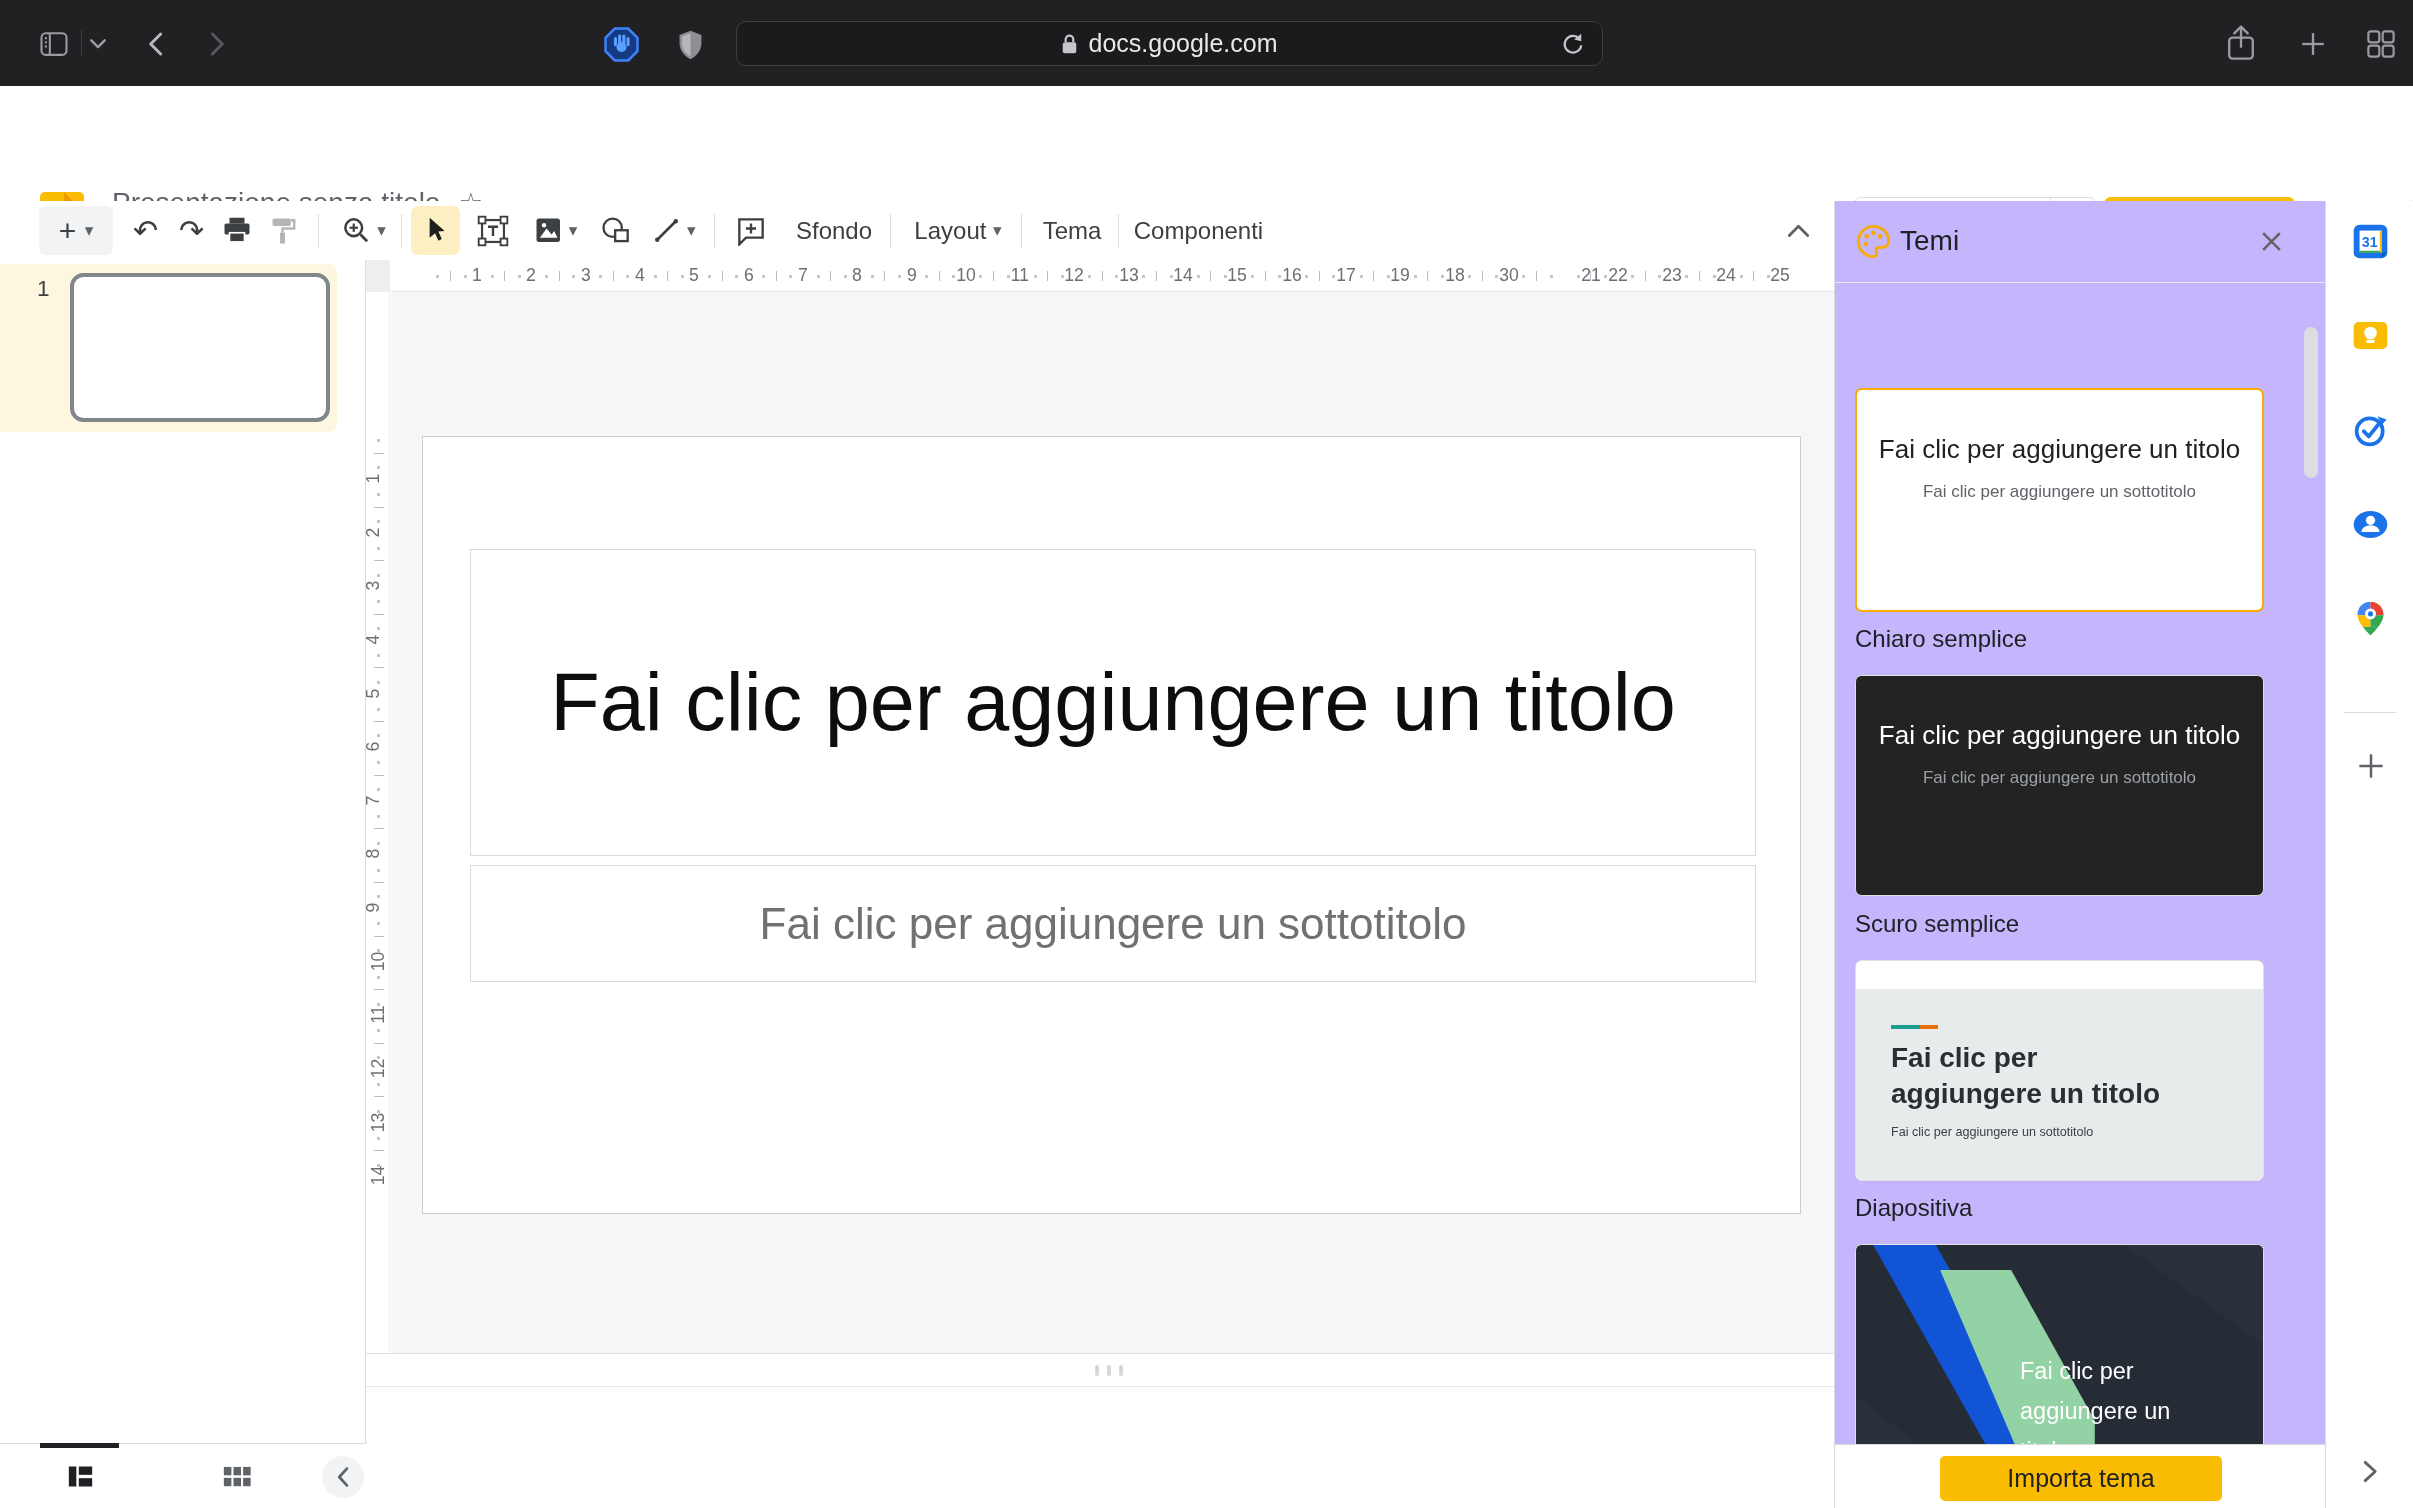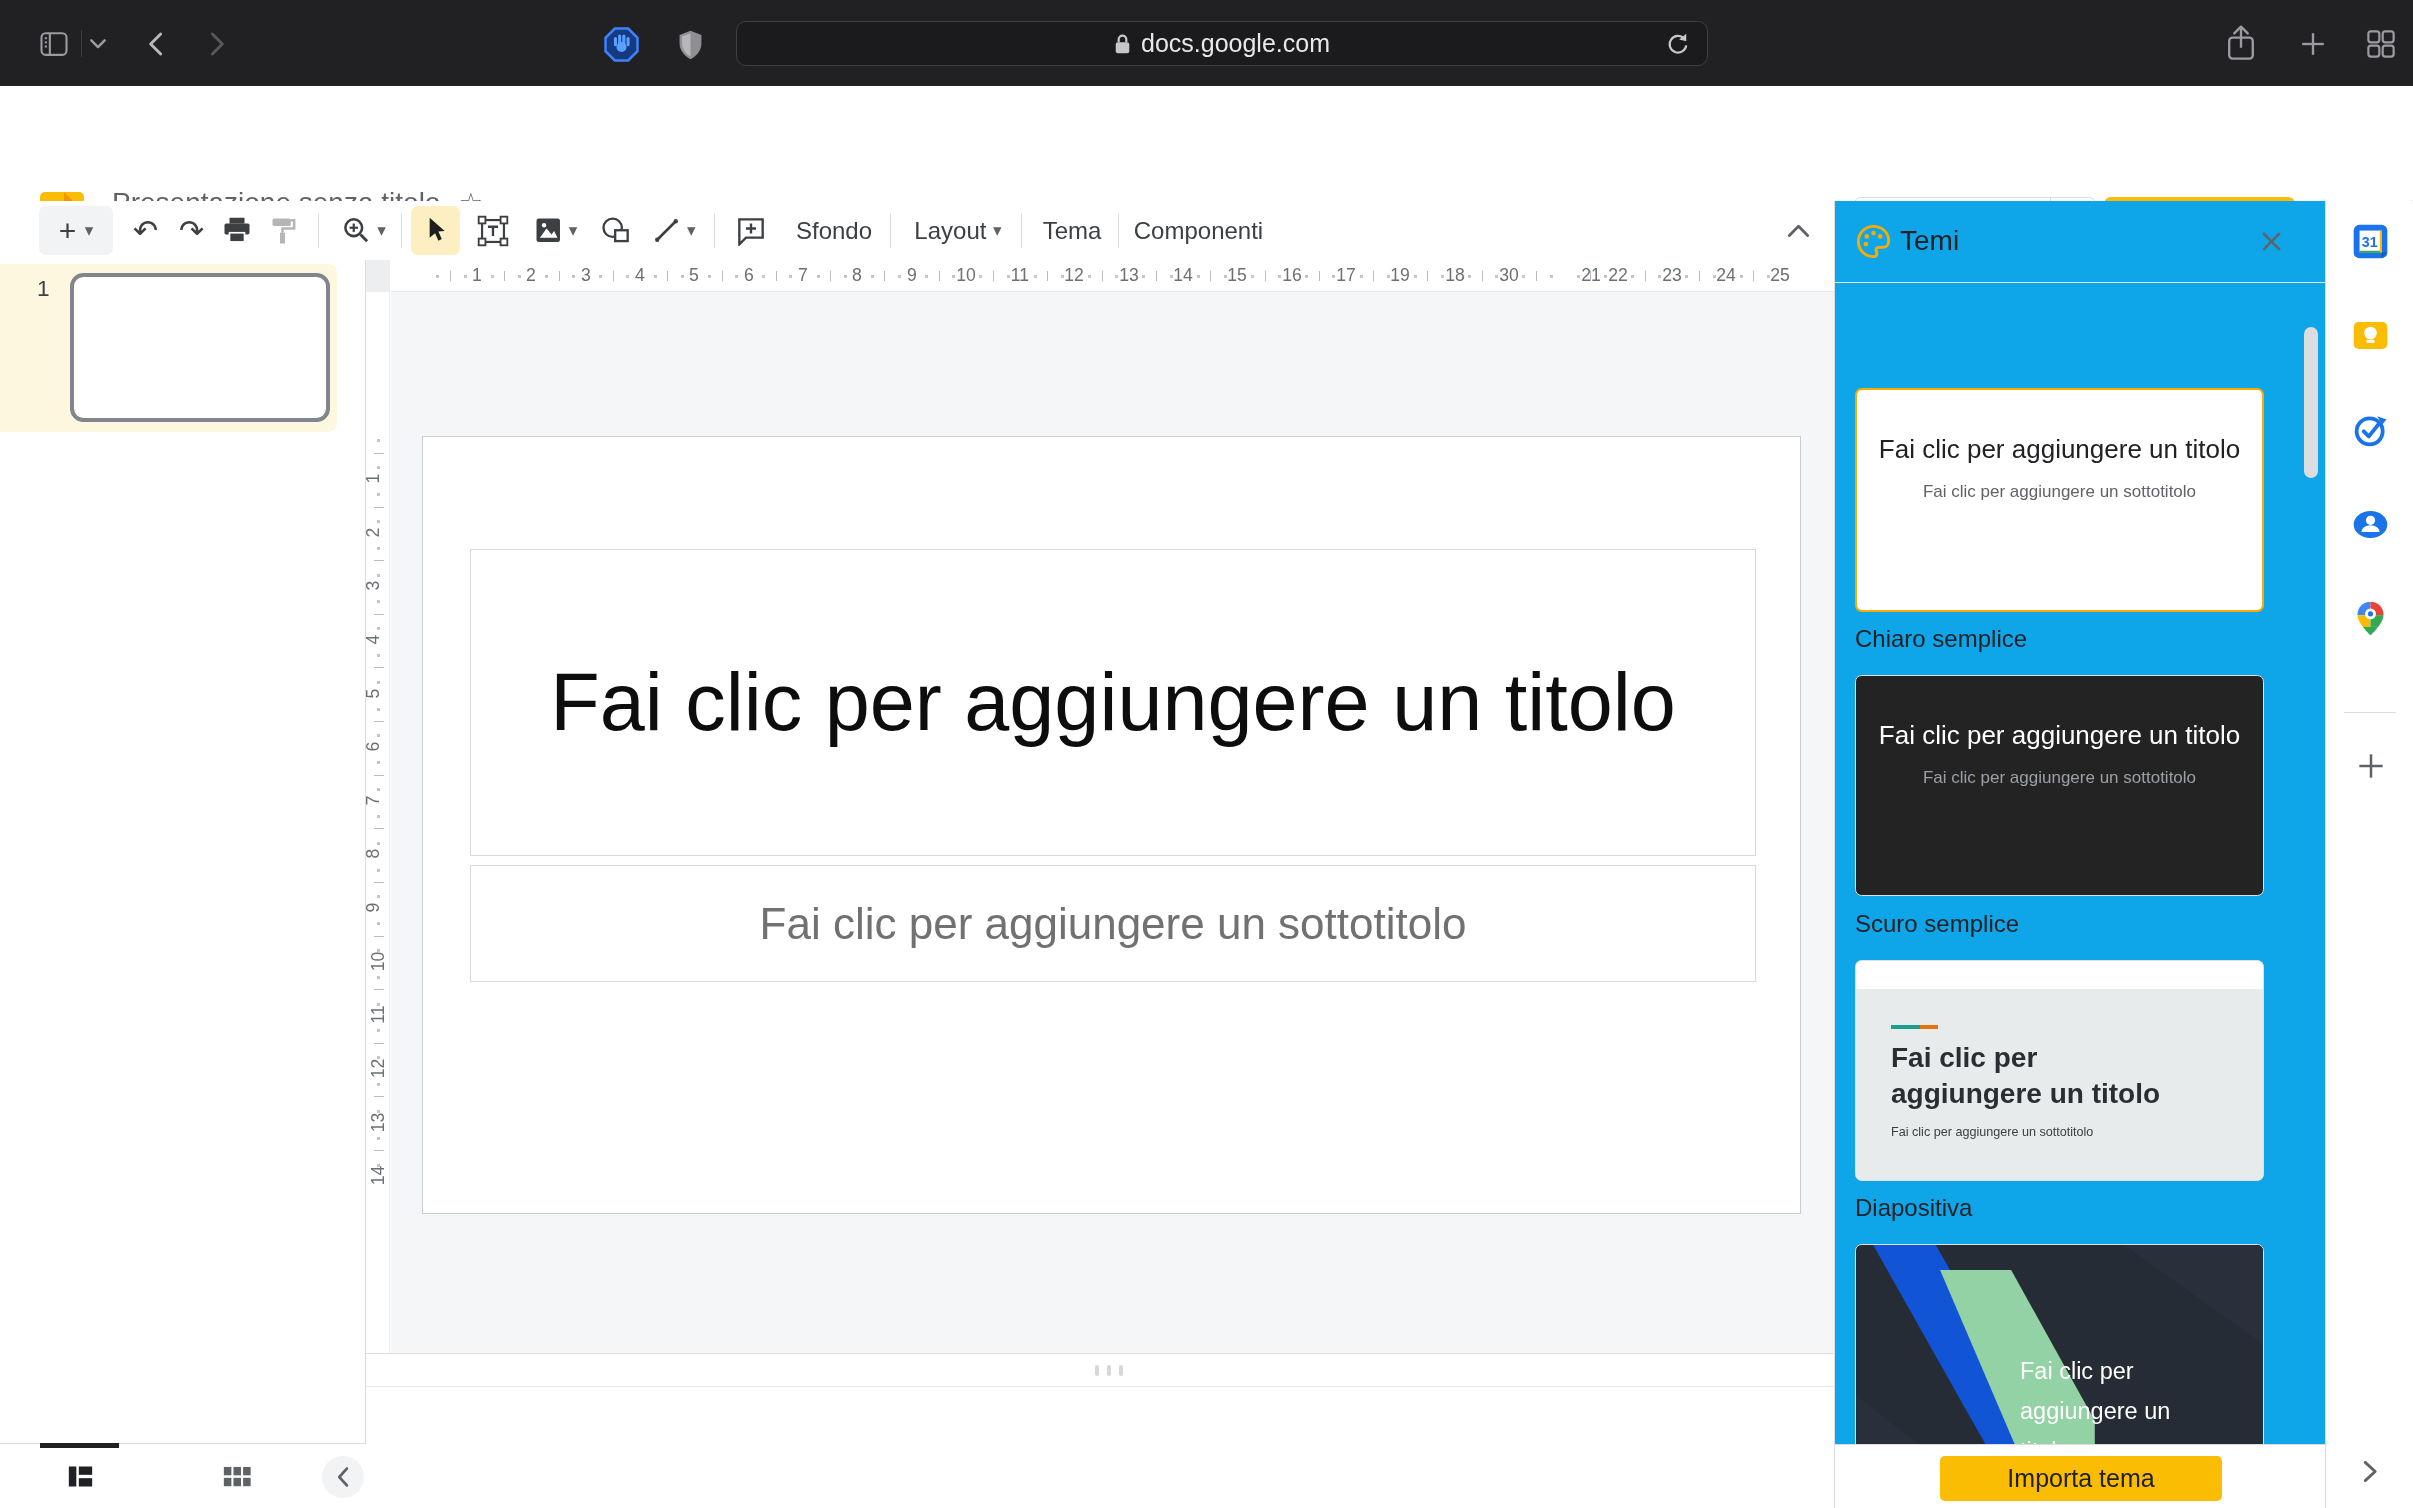--- a/index.html
+++ b/index.html
@@ -4,21 +4,21 @@
 <style>
   html,body{margin:0;padding:0;background:#fff;}
   *{box-sizing:border-box;}
   .screen{position:relative;width:2413px;height:1508px;overflow:hidden;
     font-family:"Liberation Sans", sans-serif;color:var(--txt1,#202124);}
   svg{display:block;}
 
   
   .browser{position:absolute;left:0;top:0;width:2413px;height:86px;background:var(--browser,#212124);}
   .b-ic{position:absolute;display:flex;align-items:center;justify-content:center;}
-  .url-field{position:absolute;left:736px;top:21px;width:972px;height:45px;border-radius:10px;
+  .url-field{position:absolute;left:736px;top:21px;width:867px;height:45px;border-radius:10px;
     background:#1b1b1d;border:0.8px solid #3f3f42;display:flex;align-items:center;justify-content:center;gap:10px;}
   .url-text{font-size:25px;color:#e8e8ea;}
   .b-divider{position:absolute;left:81px;top:30px;width:0.8px;height:27px;background:#3c3c40;}
 
   
   .appheader{position:absolute;left:0;top:86px;width:2413px;height:115px;background:#fff;}
   .slides-logo{position:absolute;left:40px;top:106px;width:44px;height:67px;background:var(--accent,#fbbc04);border-radius:5px;overflow:hidden;}
   .slides-logo .fold{position:absolute;right:0;top:0;width:0;height:0;border-left:20px solid transparent;border-top:20px solid #f29900;transform:rotate(180deg);}
   .slides-logo .page{position:absolute;left:8.4px;top:24px;width:27px;height:18.4px;border:4.2px solid #fff;}
   .title-row{position:absolute;left:112px;top:101px;display:flex;align-items:center;gap:18.4px;}
@@ -79,21 +79,21 @@
 
   .notes-divider{position:absolute;left:366px;top:1093px;width:1486px;height:34px;background:#fff;
     border-top:0.8px solid #dcdee1;border-bottom:0.8px solid #e6e8ea;display:flex;align-items:center;justify-content:center;gap:7.5px;}
   .nd-dot{width:4.2px;height:11px;border-radius:2.5px;background:#d5d7da;}
   .notes{position:absolute;left:366px;top:1127px;width:1486px;height:122px;background:#fff;}
   .notes-text{position:absolute;left:34px;top:13.4px;font-size:25px;color:#1f1f1f;}
   .explore-btn{position:absolute;left:1379px;top:52px;width:47px;height:50px;border:1.7px solid var(--border,#dadce0);
     border-radius:8.4px;background:#fff;display:flex;align-items:center;justify-content:center;}
 
   
-  .panel{position:absolute;left:1834px;top:201px;width:491px;height:1307px;background:#0ea5e9;border-left:0.8px solid var(--border,#dadce0);}
+  .panel{position:absolute;left:1834px;top:201px;width:491px;height:1307px;background:#c4b5fd;border-left:0.8px solid var(--border,#dadce0);}
   .panel-header{position:absolute;left:0;top:0;width:491px;height:82px;border-bottom:0.8px solid #e8eaed;}
   .panel-title{position:absolute;left:65px;top:23.5px;font-size:28px;color:#202124;}
   .panel-close{position:absolute;left:419px;top:23.5px;width:34px;height:34px;display:flex;align-items:center;justify-content:center;}
   .section-row{position:absolute;left:0;top:82px;width:491px;height:73px;}
   .section-lbl{position:absolute;left:20px;top:22px;font-size:25px;color:#3c4043;}
   .section-chev{position:absolute;left:387px;top:23.5px;}
   .scrollarea{position:absolute;left:0;top:155px;width:491px;height:1088px;overflow:hidden;}
   .scrollbar{position:absolute;left:469px;top:126px;width:14.2px;height:151px;border-radius:7.5px;background:#dcdde0;}
   .tcard{position:relative;margin-left:20px;width:409px;border-radius:6.7px;overflow:hidden;}
   .tcard.light{margin-top:32px;height:224px;background:#fff;border:2.5px solid var(--sel-border,#f9ab00);}

